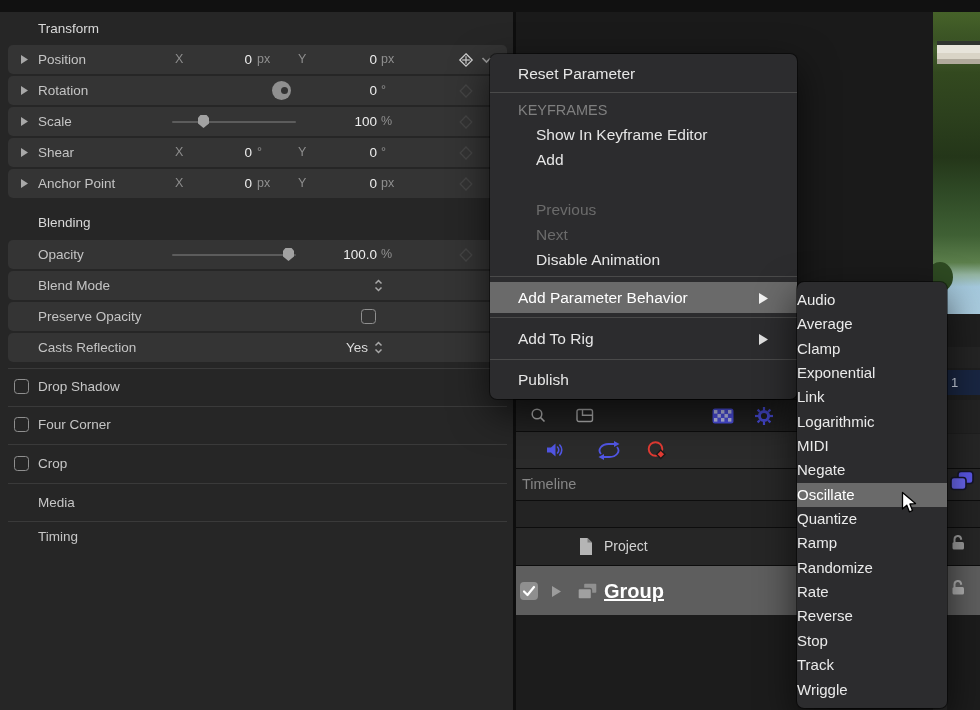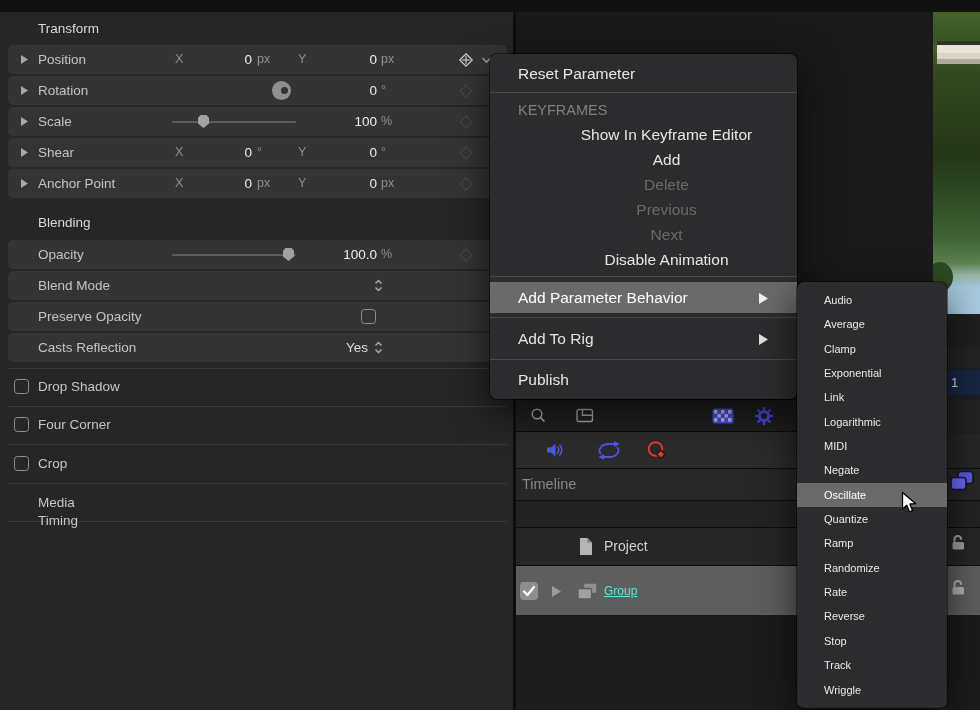--- a/index.html
+++ b/index.html
@@ -34,21 +34,21 @@
   .tb1{top:387px;height:31px;background:#212121;border-top:1px solid #0d0d0d;}
   .tb2{top:419px;height:36px;background:#2b2b2b;border-top:1px solid #0d0d0d;}
   .tlh{top:456px;height:31px;background:#272727;border-top:1px solid #0d0d0d;}
   .emptyrow{top:488px;height:26px;background:#232323;border-top:1px solid #0d0d0d;}
   .projrow{top:515px;height:37px;background:#262626;border-top:1px solid #0d0d0d;}
   .grouprow{top:553px;height:50px;background:#5e5e5e;border-top:1px solid #0d0d0d;}
   .bottomarea{top:603px;height:100px;background:#1c1c1c;}
   .bottomstrip{top:703px;height:7px;background:#313131;border-top:1px solid #0a0a0a;}
   .tl-label{position:absolute;left:6px;top:0;height:31px;line-height:31px;color:#868686;font-size:14.5px;}
   .proj-label{position:absolute;left:88px;top:0;height:37px;line-height:37px;color:#d2d2d2;font-size:14px;}
-  .group-label{position:absolute;left:88px;top:0;height:50px;line-height:50px;color:#5eead4;font-size:12px;text-decoration:underline;}
+  .group-label{position:absolute;left:88px;top:0;height:50px;line-height:50px;color:#ffffff;font-size:20px;text-decoration:underline;font-weight:bold;}
   .gcb{position:absolute;left:4px;top:16px;width:18px;height:18px;background:#8f8f8f;border-radius:4px;}
   .graystrip{position:absolute;left:417px;top:302px;width:14px;height:408px;background:#282828;}
   .rcol{position:absolute;left:431px;top:302px;width:33px;height:154px;background:#1f1f1f;}
   .rc-a{position:absolute;left:0;top:33px;width:33px;height:21px;background:#242424;}
   .rc-badge{position:absolute;left:0;top:56px;width:33px;height:25px;background:#192642;color:#d2d9e8;
             font-size:13px;line-height:25px;padding-left:4px;box-sizing:border-box;}
   .rc-b{position:absolute;left:0;top:86px;width:33px;height:33px;background:#232323;}
   .rc-c{position:absolute;left:0;top:120px;width:33px;height:34px;background:#262626;}
 
   
@@ -56,32 +56,32 @@
      background:linear-gradient(180deg,#466229 0%,#3a5324 9%,#445e2e 12%,#33491f 20%,
        #2c401d 34%,#243619 48%,#2f4a26 60%,#3f6034 74%,#5c7f4c 83%,#93b3a0 87%,#a5c9dd 91%,#aaccdf 100%);}
   .house{position:absolute;left:4px;top:29px;width:43px;height:23px;
      background:linear-gradient(180deg,#30342f 0 4px,#e7e4da 4px 12px,#d9d4c6 12px 18px,#b0aa9c 18px 23px);}
   .treetop-refl{position:absolute;left:-6px;top:250px;width:26px;height:30px;border-radius:50%;background:#2e4a22;}
 
   
   .ctx{position:absolute;left:490px;top:42px;width:307px;height:345px;background:#2c2c2e;border-radius:7px;
        box-shadow:0 14px 38px rgba(0,0,0,.65),0 0 0 1px rgba(0,0,0,.45);z-index:10;}
   .mi{position:absolute;left:0;width:307px;padding-left:28px;box-sizing:border-box;color:#e6e6e6;font-size:15.5px;white-space:nowrap;}
-  .mi.sub{padding-left:46px;text-align:center;}
+  .mi.sub{padding-left:46px;}
   .mi.dis{color:#6b6b6b;}
   .mhdr{color:#7f7f7f;font-size:14.5px;}
   .msep{position:absolute;left:0;width:307px;height:1px;background:#4a4a4a;}
   .mi.hl{background:#6a6a6a;color:#fff;}
   .marrow{position:absolute;right:29px;top:50%;margin-top:-5px;}
 
   
   .smenu{position:absolute;left:797px;top:270px;width:150px;height:426px;background:#2c2c2e;border-radius:7px;
          box-shadow:0 14px 38px rgba(0,0,0,.65),0 0 0 1px rgba(0,0,0,.45);z-index:11;
          padding-top:6px;box-sizing:border-box;}
-  .smi{height:24.35px;line-height:24.35px;padding-left:27px;color:#eaeaea;font-size:11px;white-space:nowrap;}
+  .smi{height:24.35px;line-height:24.35px;color:#eaeaea;font-size:15px;white-space:nowrap;}
   .smi.hl{background:#6a6a6a;color:#fff;}
 
   .cursor{position:absolute;left:901px;top:479px;z-index:50;}
 </style>
 </head>
 <body>
 
 <div class="screen">
 
   <div class="inspector">
@@ -223,21 +223,21 @@
       <span class="cb" style="left:14px"></span>
       <span class="tlabel">Crop</span>
     </div>
     <div class="divline" style="top:471px"></div>
 
     <div class="togglerow" style="top:476px">
       <span class="tlabel">Media</span>
     </div>
     <div class="divline" style="top:509px"></div>
 
-    <div class="togglerow" style="top:494px">
+    <div class="togglerow" style="top:510px">
       <span class="tlabel">Timing</span>
     </div>
   </div>
 
   <div class="edge"></div>
 
   <div class="rpane">
 
     <div class="photo">
       <div class="house"></div>
@@ -356,21 +356,20 @@
       <rect x="2.5" y="9" width="11.5" height="7.5" rx="1.5" fill="#b2b2b2"></rect>
     </svg>
   </div>
 
   <div class="ctx">
     <div class="mi" style="top:6px;height:28px;line-height:28px">Reset Parameter</div>
     <div class="msep" style="top:38px"></div>
     <div class="mi mhdr" style="top:44px;height:24px;line-height:24px">KEYFRAMES</div>
     <div class="mi sub" style="top:68px;height:25px;line-height:25px">Show In Keyframe Editor</div>
     <div class="mi sub" style="top:93px;height:25px;line-height:25px">Add</div>
-    <div class="mi sub dis" style="top:118px;height:25px;line-height:25px">Delete</div>
     <div class="mi sub dis" style="top:143px;height:25px;line-height:25px">Previous</div>
     <div class="mi sub dis" style="top:168px;height:25px;line-height:25px">Next</div>
     <div class="mi sub" style="top:193px;height:25px;line-height:25px">Disable Animation</div>
     <div class="msep" style="top:222px"></div>
     <div class="mi hl" style="top:228px;height:31px;line-height:31px">
       <span>Add Parameter Behavior</span>
       <svg class="marrow" width="9" height="11">
           <polygon points="0,0 9,5.5 0,11" fill="#f2f2f2"></polygon>
         </svg>
     </div>

